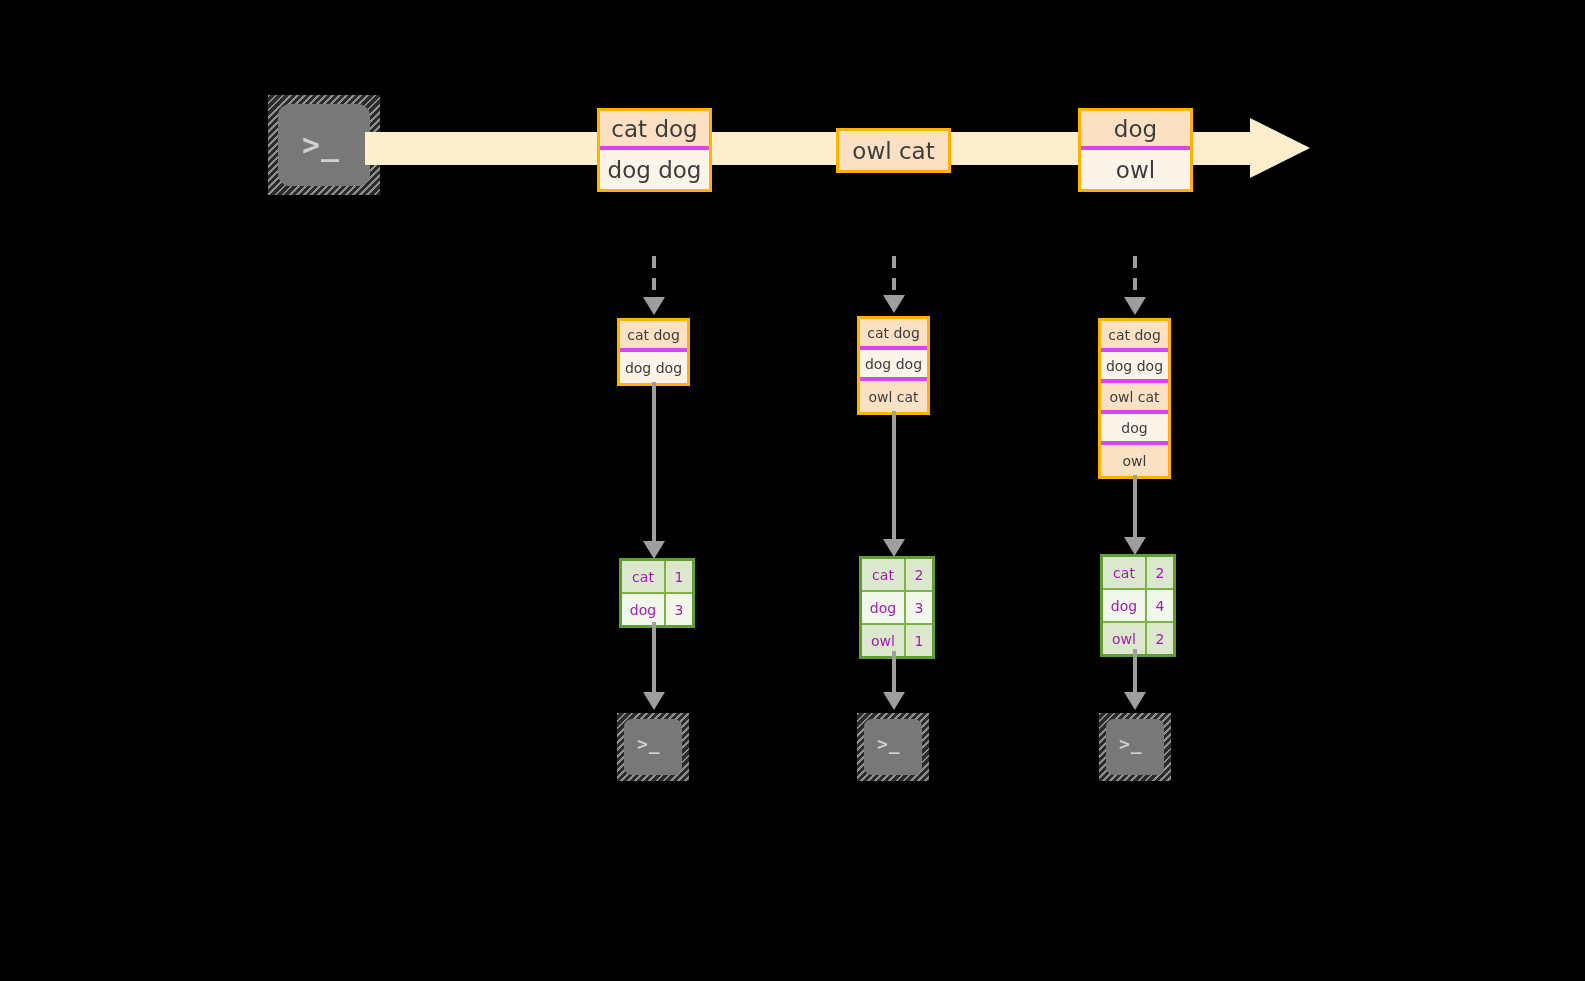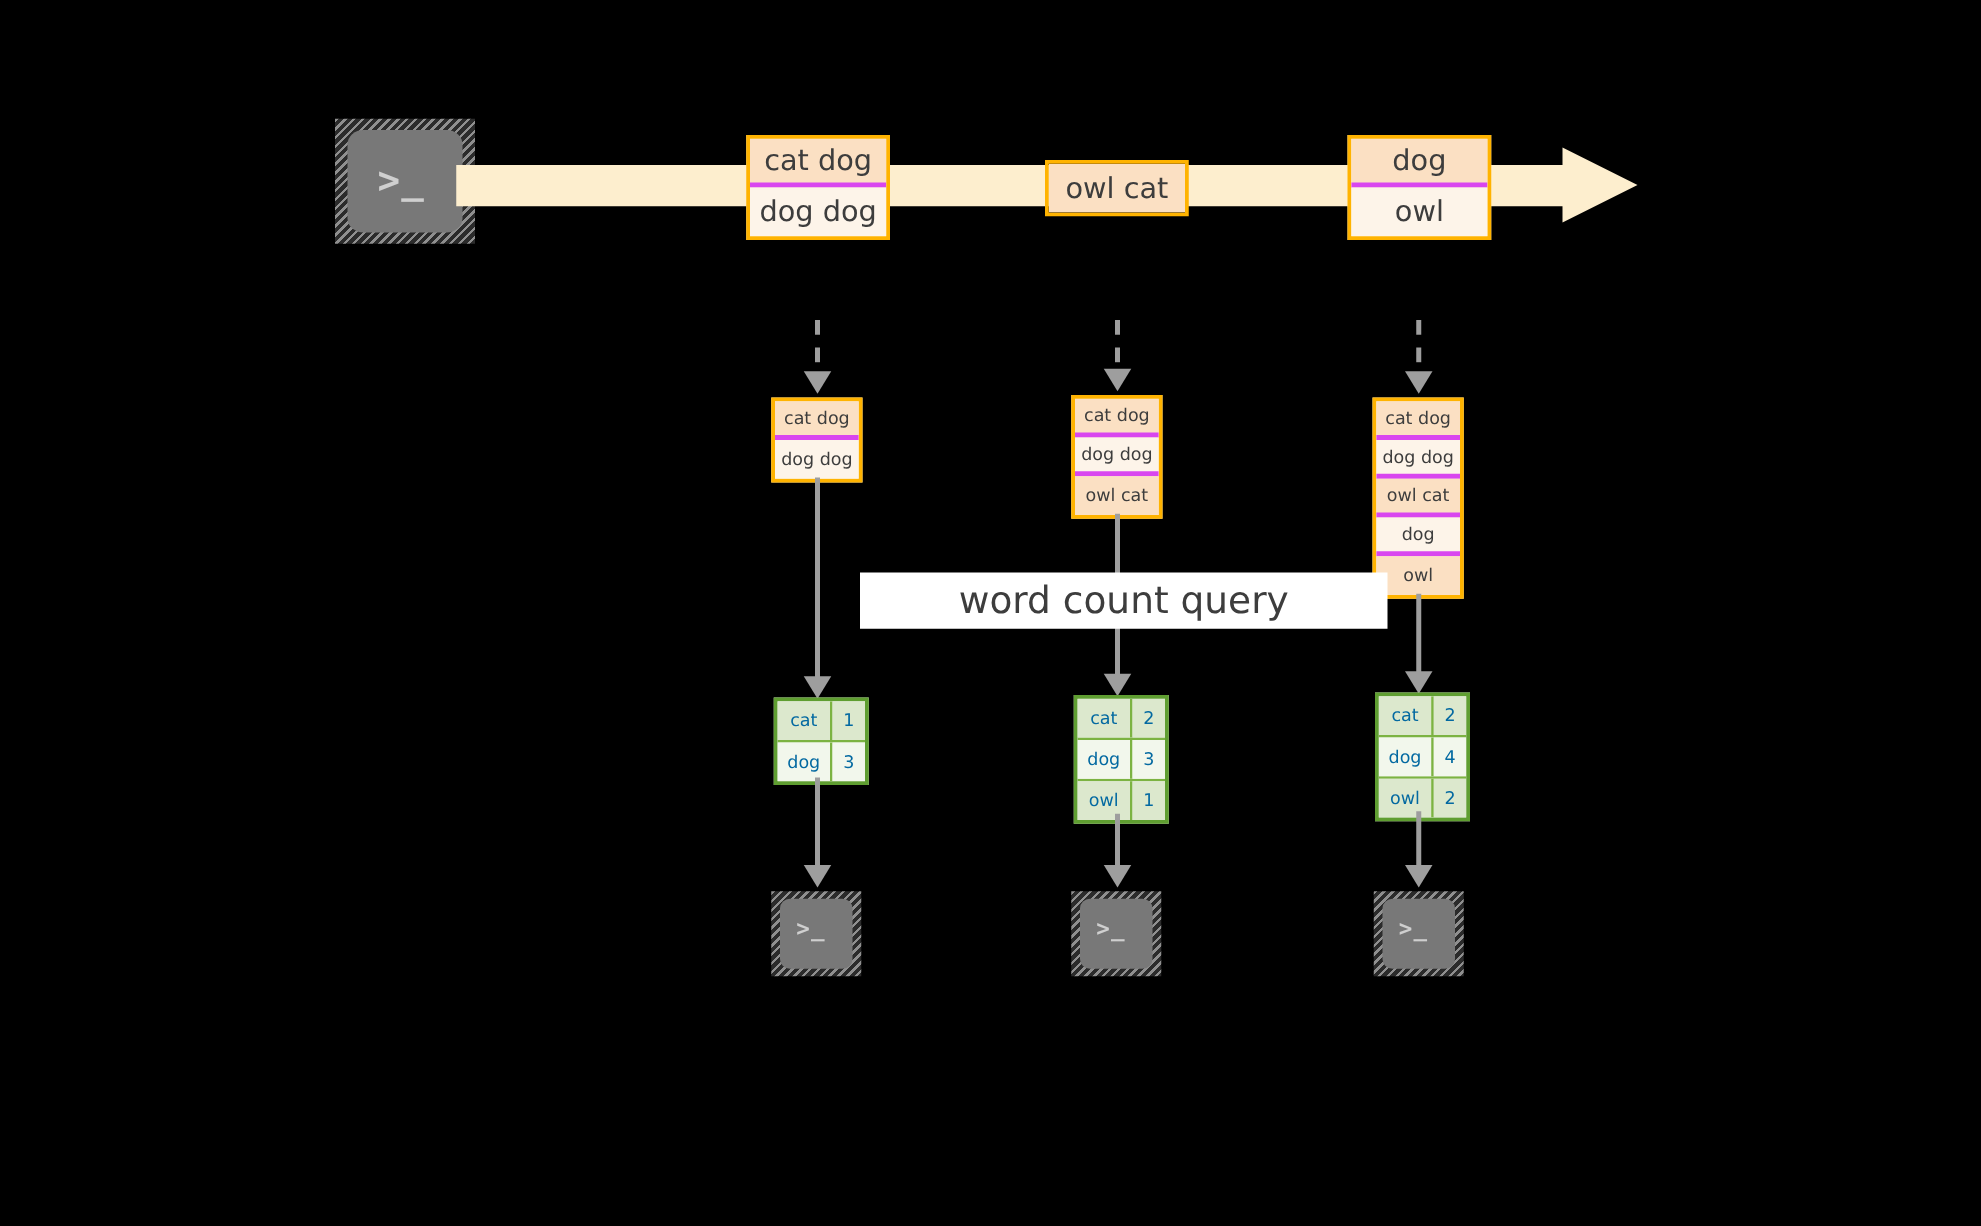--- a/index.html
+++ b/index.html
@@ -110,21 +110,21 @@
     display: flex;
     height: 31px;
     border-bottom: 2px solid #7cb342;
   }
   .grow:last-child { border-bottom: none; }
   .gword, .gcount {
     box-sizing: border-box;
     display: flex;
     align-items: center;
     justify-content: center;
-    color: #0369a1;
+    color: #a21caf;
     font-size: 14px;
     white-space: nowrap;
     text-align: center;
   }
   .gword { width: 44px; border-right: 2px solid #7cb342; }
   .gcount { width: 26px; }
   .grow.fill-a .gword { background: #dce8cd; }
   .grow.fill-a .gcount { background: #dce8cd; }
   .grow.fill-b .gword { background: #f2f7ec; }
   .grow.fill-b .gcount { background: #f2f7ec; }
@@ -294,15 +294,14 @@
 
   <div class="vline" style="left:1133px; top:649px; height:48px;"></div>
   <div class="vhead" style="left:1124px; top:692px;"></div>
 
   <div class="terminal" style="left:1099px; top:713px; width:72px; height:68px;">
     <div class="hatch"></div>
     <div class="body" style="left:7px; top:6px; right:7px; bottom:6px;"></div>
     <div class="prompt" style="left:20px; top:22px; font-size:18px;">&gt;_</div>
   </div>
 
-  <div id="query-label">word count query</div>
 
 </div>
 
 </body></html>

